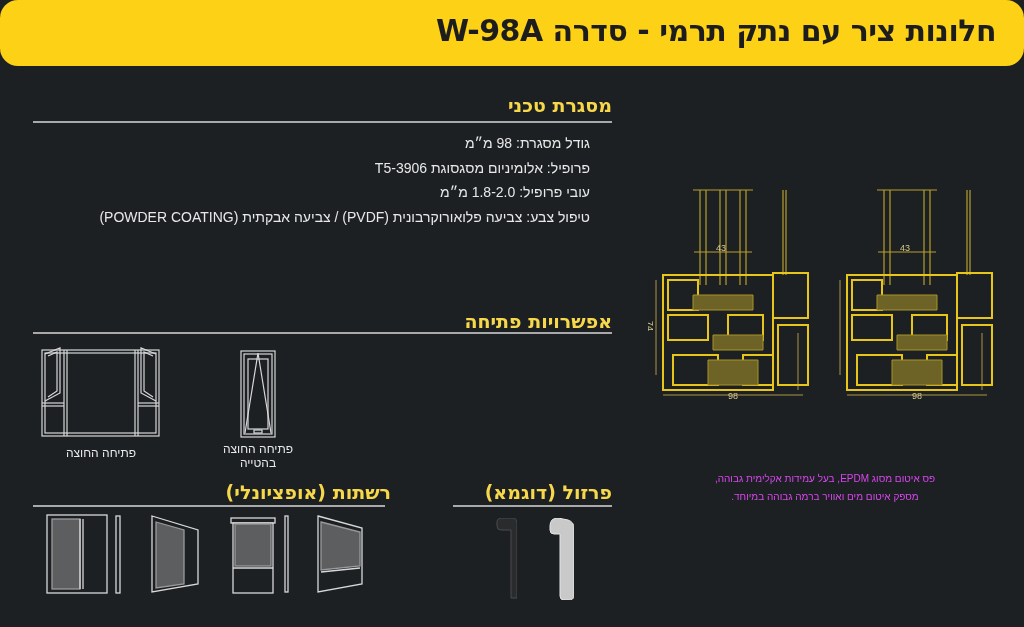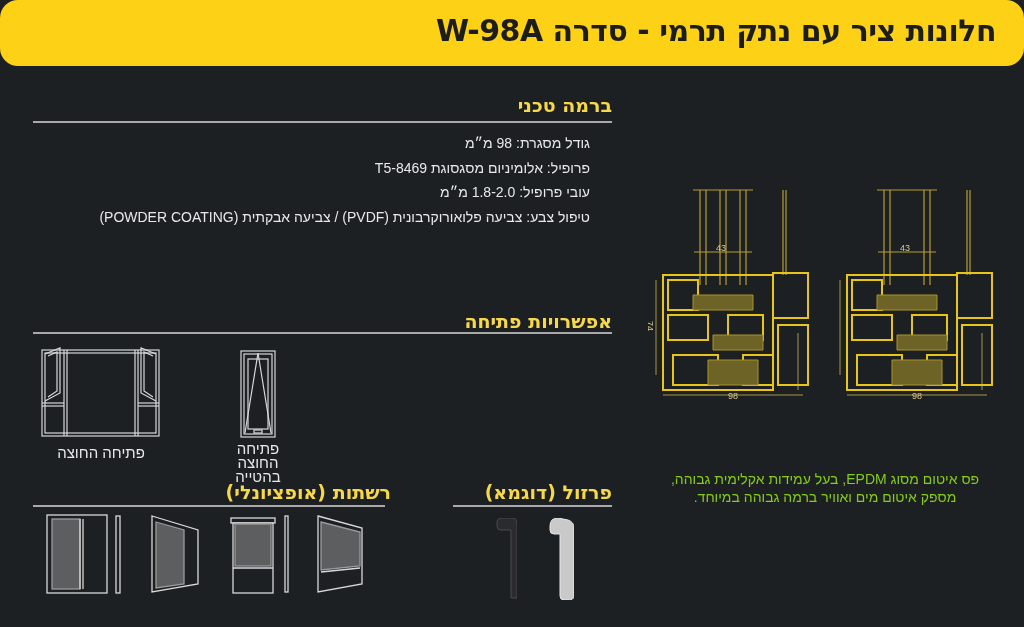--- a/index.html
+++ b/index.html
@@ -24,42 +24,42 @@
     color:#f7d84a; font-size:19px;
   }
   .rule { position:absolute; height:2px; background:#a9a9a9; }
   .spec-list { position:absolute; right:434px; top:131px; width:560px; direction:rtl; }
   .spec-line {
     font-family:"Liberation Sans", sans-serif;
     font-size:14px; line-height:24.5px; color:#e8e8e8; white-space:nowrap;
   }
   .caption {
     position:absolute; direction:rtl; text-align:center;
-    font-family:"Liberation Sans", sans-serif; font-size:15px; color:#e8e8e8; line-height:14px;
+    font-family:"Liberation Sans", sans-serif; font-size:12px; color:#e8e8e8; line-height:14px;
   }
   .epdm {
     position:absolute; left:655px; top:470px; width:340px;
     direction:rtl; text-align:center;
-    font-family:"Liberation Sans", sans-serif; font-size:14px; line-height:18px; color:#84cc16;
+    font-family:"Liberation Sans", sans-serif; font-size:10px; line-height:18px; color:#d946ef;
   }
   .diagram { position:absolute; }
   svg { display:block; }
 </style>
 </head>
 <body>
 
 <div class="topbar">
   <div class="title">חלונות ציר עם נתק תרמי - סדרה W-98A</div>
 </div>
 
-<div class="section-title" style="right:412px; top:94px;">ברמה טכני</div>
+<div class="section-title" style="right:412px; top:94px;">מסגרת טכני</div>
 <div class="rule" style="left:33px; width:579px; top:121px;"></div>
 <div class="spec-list">
   <div class="spec-line">גודל מסגרת: 98 מ״מ</div>
-  <div class="spec-line">פרופיל: אלומיניום מסגסוגת 8469-T5</div>
+  <div class="spec-line">פרופיל: אלומיניום מסגסוגת 3906-T5</div>
   <div class="spec-line">עובי פרופיל: 1.8-2.0 מ״מ</div>
   <div class="spec-line">טיפול צבע: צביעה פלואורוקרבונית (PVDF) / צביעה אבקתית (POWDER COATING)</div>
 </div>
 
 <div class="section-title" style="right:412px; top:310px;">אפשרויות פתיחה</div>
 <div class="rule" style="left:33px; width:579px; top:332px;"></div>
 
 <div class="diagram" style="left:40px; top:346px;">
   <svg width="122" height="92" viewBox="0 0 122 92" fill="none" stroke="#d8d8d8" stroke-width="1.2">
     <rect x="2" y="4" width="117" height="86"></rect>

